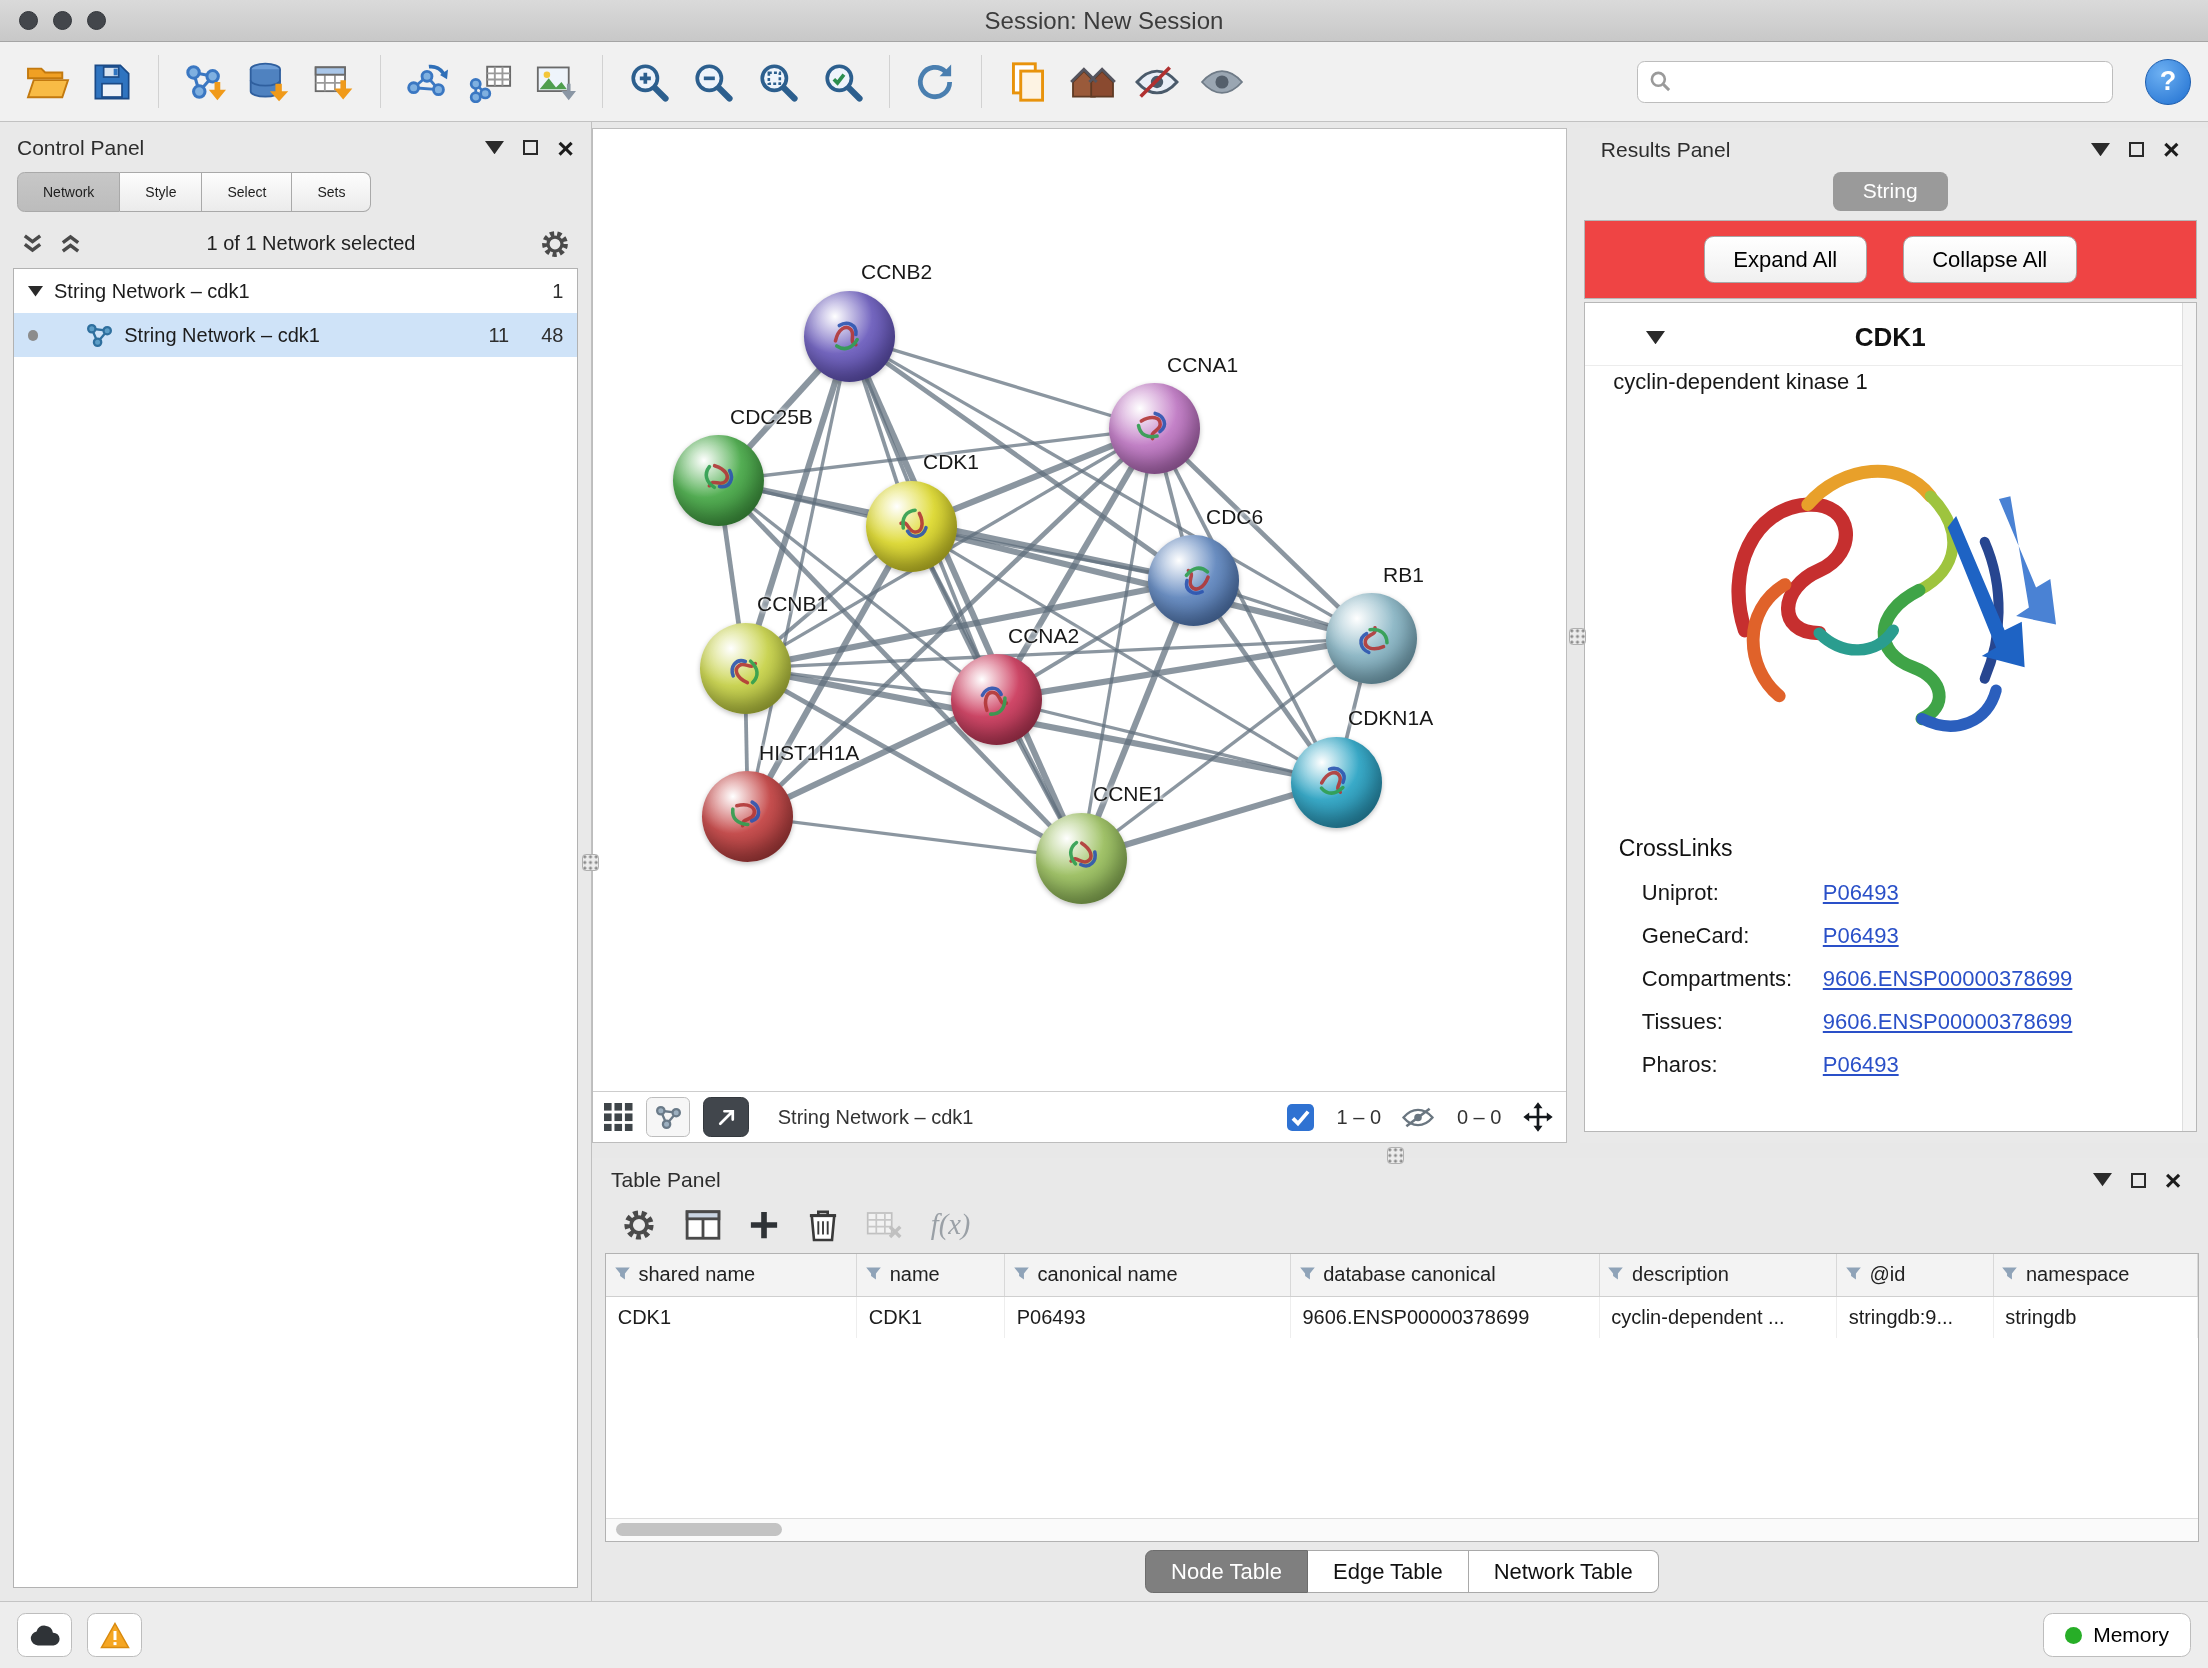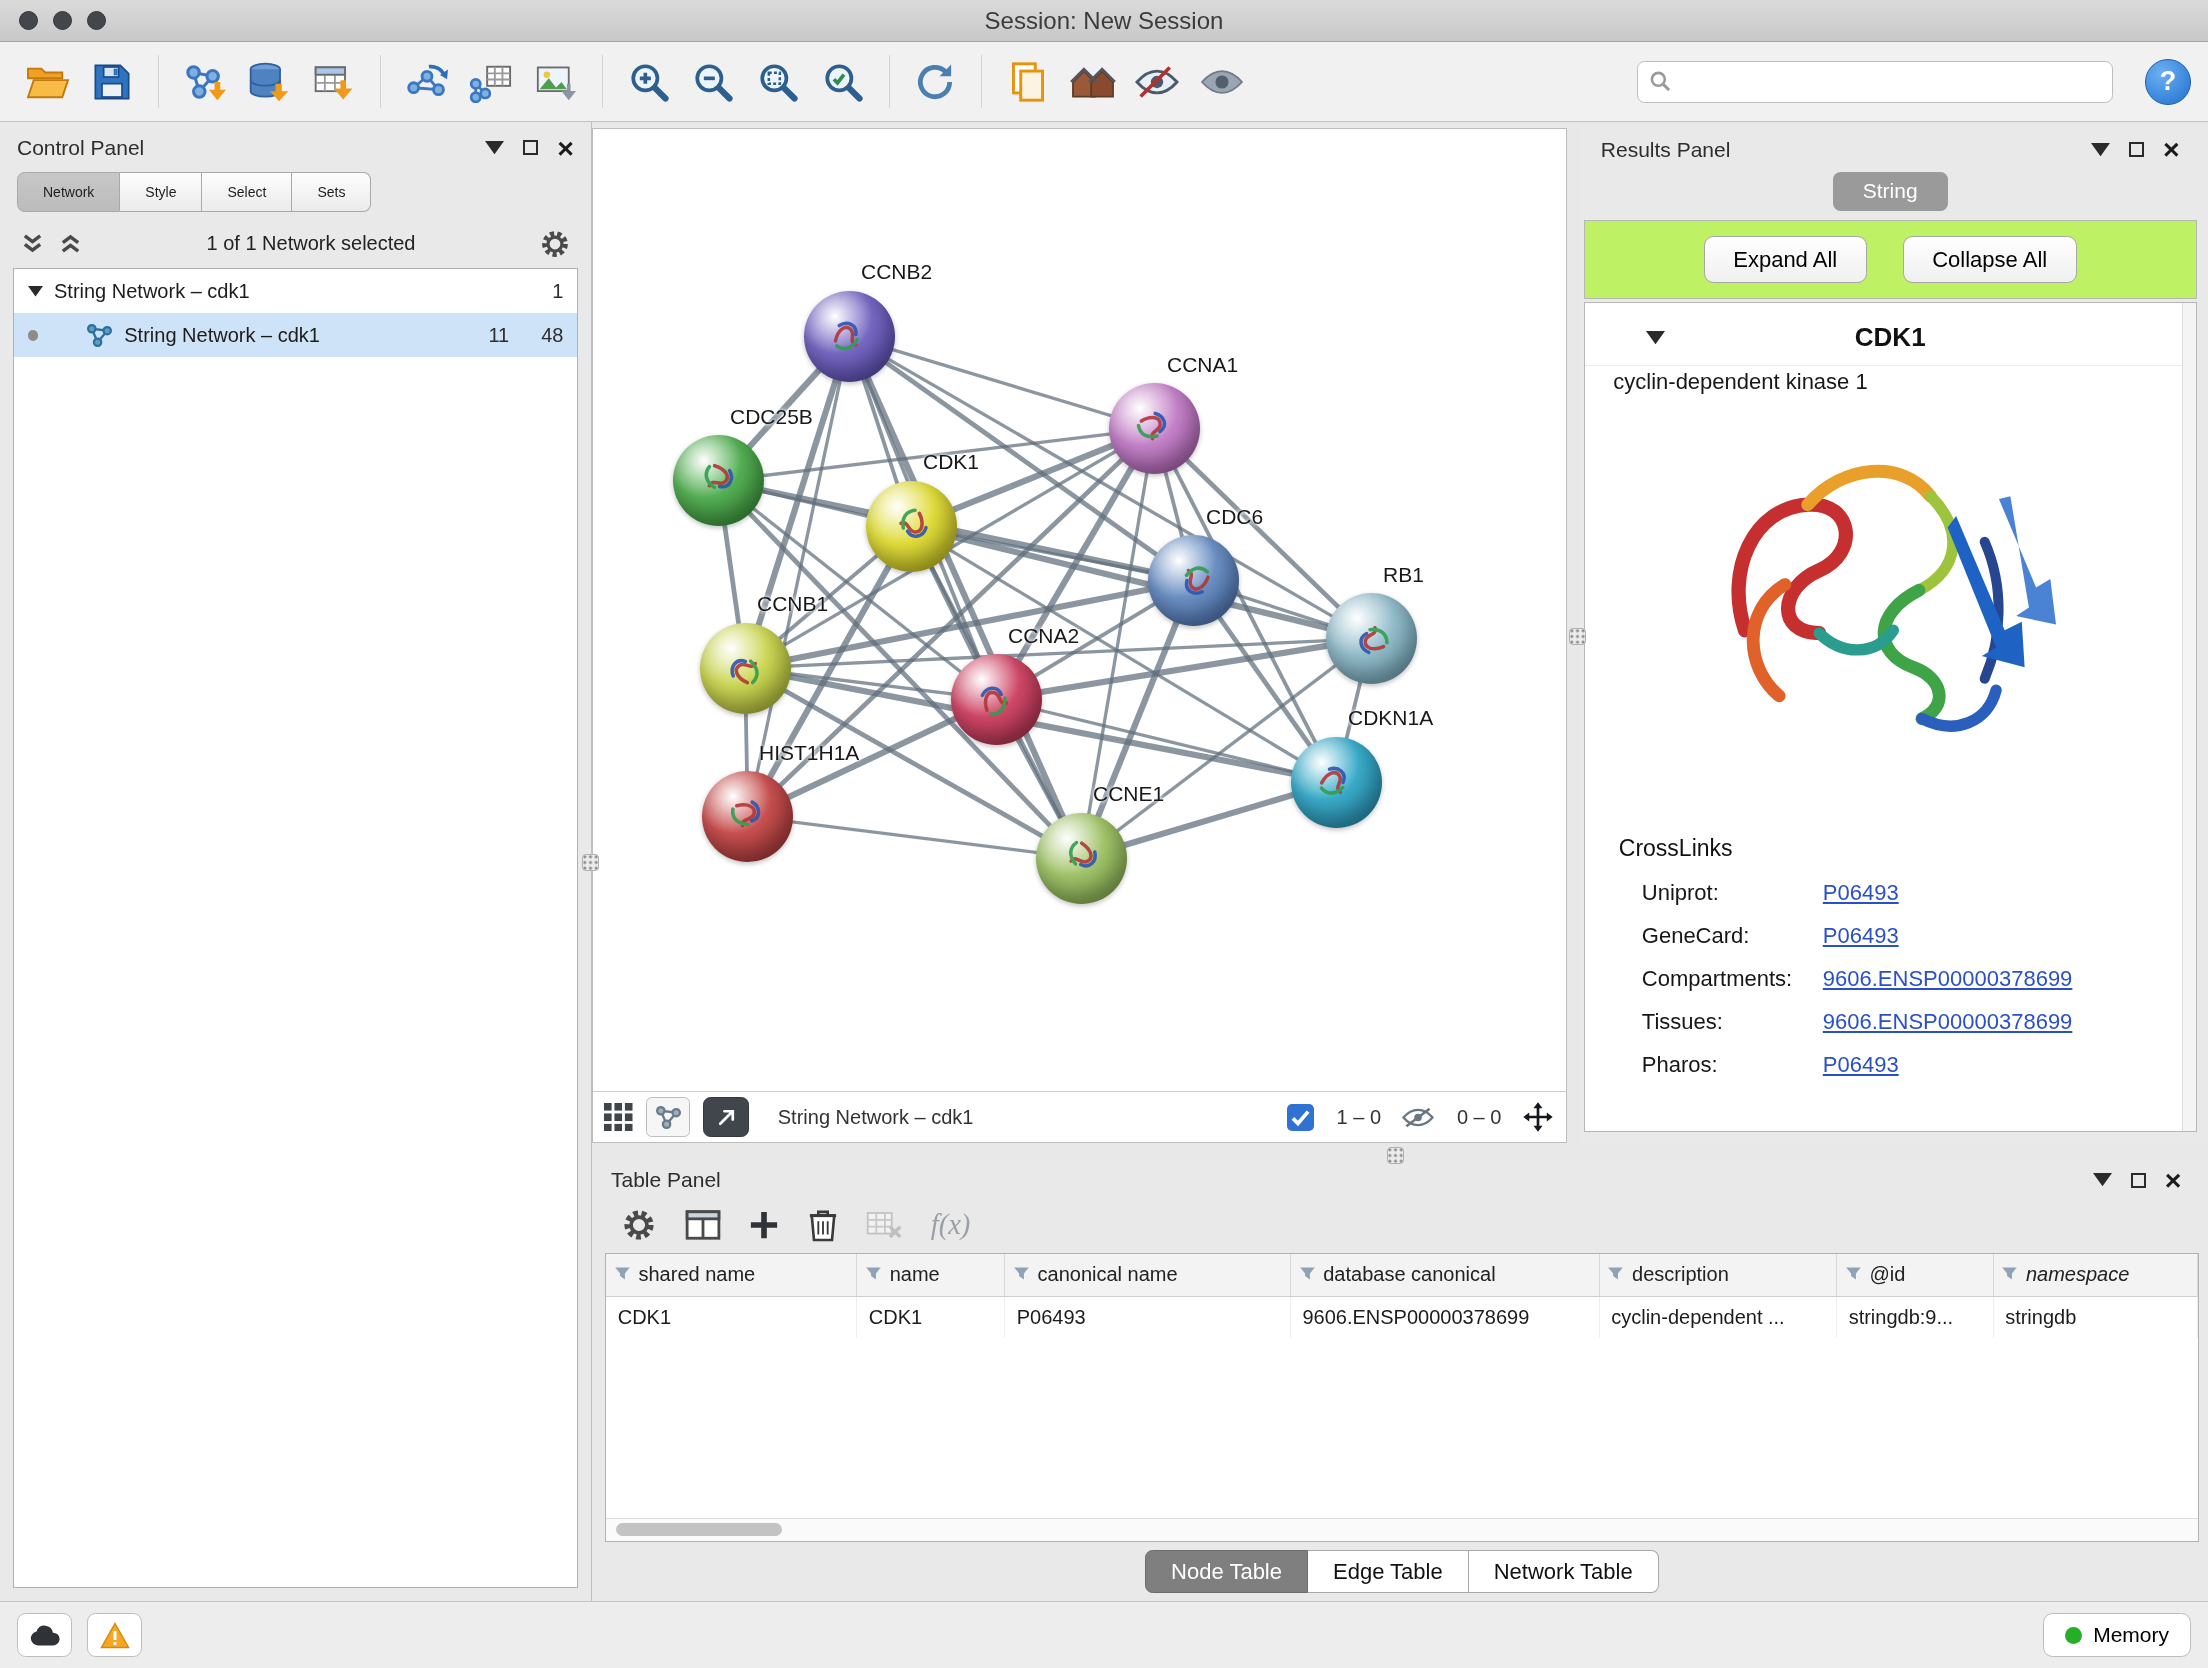--- a/index.html
+++ b/index.html
@@ -69,21 +69,21 @@
   .nb-dark{width:46px;height:40px;border-radius:7.6px;background:#41464c;border:1px solid #33383d;display:flex;align-items:center;justify-content:center;cursor:pointer}
   .nb-title{margin-left:15px}
   .nb-right{margin-left:auto;display:flex;align-items:center;gap:11.4px}
   .nb-count{display:flex;align-items:center;gap:23px;margin-right:9.5px}
 
   .vsplit{width:13.3px;flex:0 0 auto;position:relative}
 
   
   .results-region{width:628px;flex:0 0 auto;background:#e9e9e9;display:flex;flex-direction:column;padding:0 11.4px 11.4px 3.8px;min-height:0}
   .string-tab{align-self:center;background:#9a9a9a;color:#fff;font-size:21px;padding:7.6px 30px;border-radius:7.6px;border:none;margin:0 0 9.5px;cursor:pointer;font-family:inherit}
-  .actions-box{border:1px solid #b7b7b7;background:#bef264;display:flex;justify-content:center;gap:36px;padding:15px 9.5px;flex:0 0 auto}
+  .actions-box{border:1px solid #b7b7b7;background:#ef4444;display:flex;justify-content:center;gap:36px;padding:15px 9.5px;flex:0 0 auto}
   .res-btn{background:linear-gradient(#ffffff,#f0f0f0);border:1px solid #a7a7a7;border-radius:9.5px;font-size:22px;padding:9.5px 28.5px;cursor:pointer;font-family:inherit}
   .results-content{flex:1;border:1px solid #b7b7b7;margin-top:2.9px;background:#fff;position:relative;overflow:hidden;display:flex;flex-direction:column}
   .res-scroll{position:absolute;top:0;right:0;bottom:0;width:13.3px;background:#f4f4f4;border-left:1px solid #dedede}
   .gene-header{position:relative;display:flex;align-items:center;justify-content:center;padding:19px 9.5px 11.4px;border-bottom:1px solid #ececec}
   .gene-header .tri{position:absolute;left:61px;top:27px}
   .gene-symbol{font-size:26px;font-weight:bold;color:#111}
   .gene-desc{padding:3.8px 28.5px 7.6px;font-size:22px;color:#181818}
   .protein-figure{display:flex;justify-content:center;padding:13.3px 0 25px}
   .crosslinks-title{font-size:23px;font-weight:normal;padding:13.3px 34px 9.5px;color:#111}
   .cl-row{display:flex;align-items:baseline;padding:8.6px 0 8.6px 57px;font-size:22px}
@@ -767,21 +767,21 @@
                       </span>
                     </th>
                     <th style="width: 159px;">
                       <span class="th-inner">
                         <span><svg width="17" height="15" viewBox="0 0 14 12">
                             <path fill="#8fa3b8" d="M1 1h12L9 6v5L5 8V6z"></path>
                           </svg></span>
                         <span class="col-label">@id</span>
                       </span>
                     </th>
-                    <th style="width: 209px; font-style: italic;">
+                    <th style="width: 209px;">
                       <span class="th-inner">
                         <span><svg width="17" height="15" viewBox="0 0 14 12">
                             <path fill="#8fa3b8" d="M1 1h12L9 6v5L5 8V6z"></path>
                           </svg></span>
                         <span class="col-label">namespace</span>
                       </span>
                     </th>
                   </tr>
                 </thead>
               <tbody>

